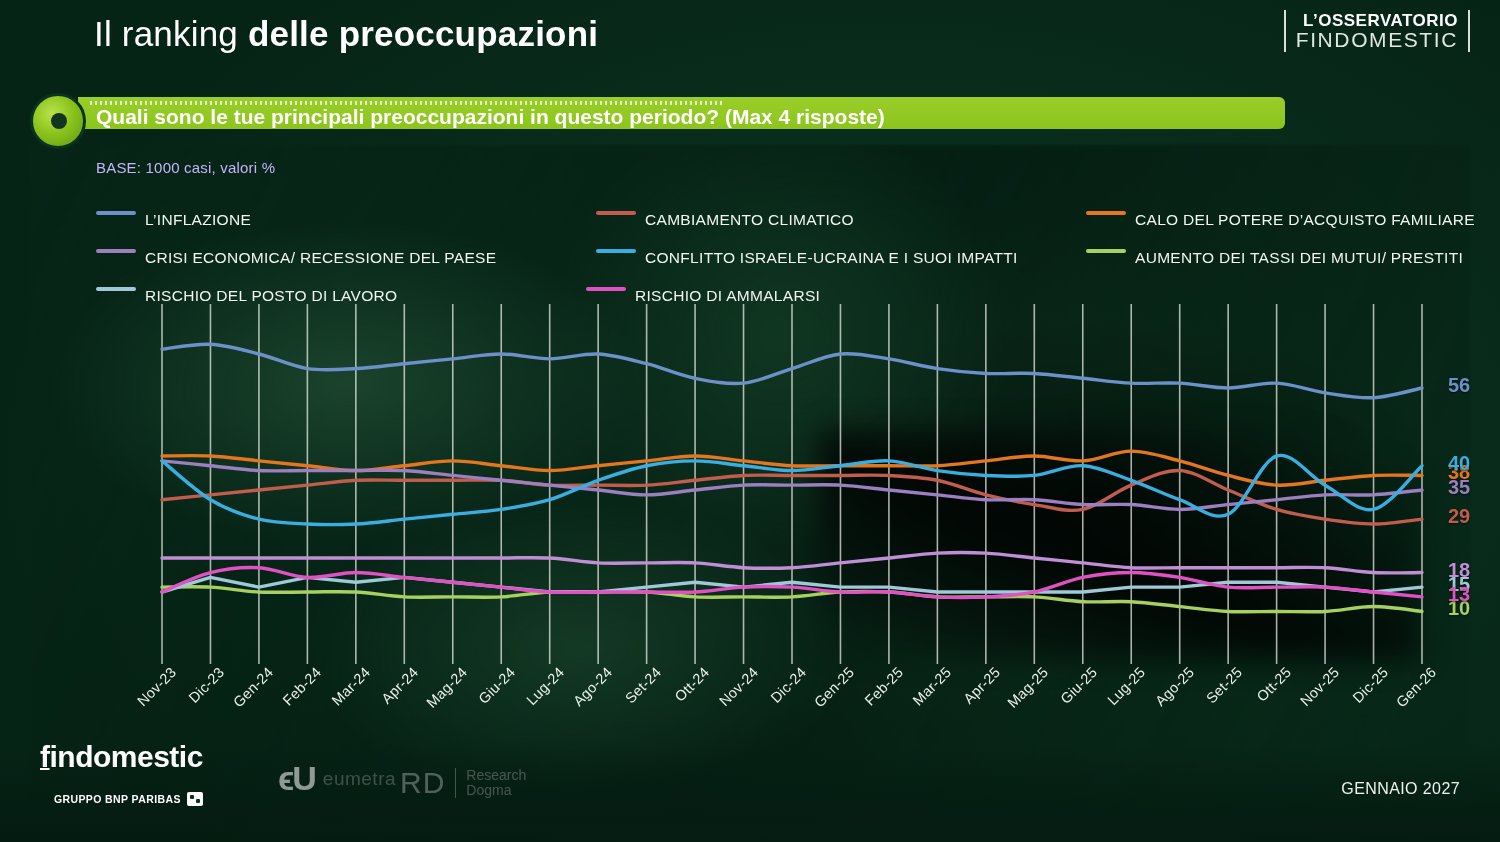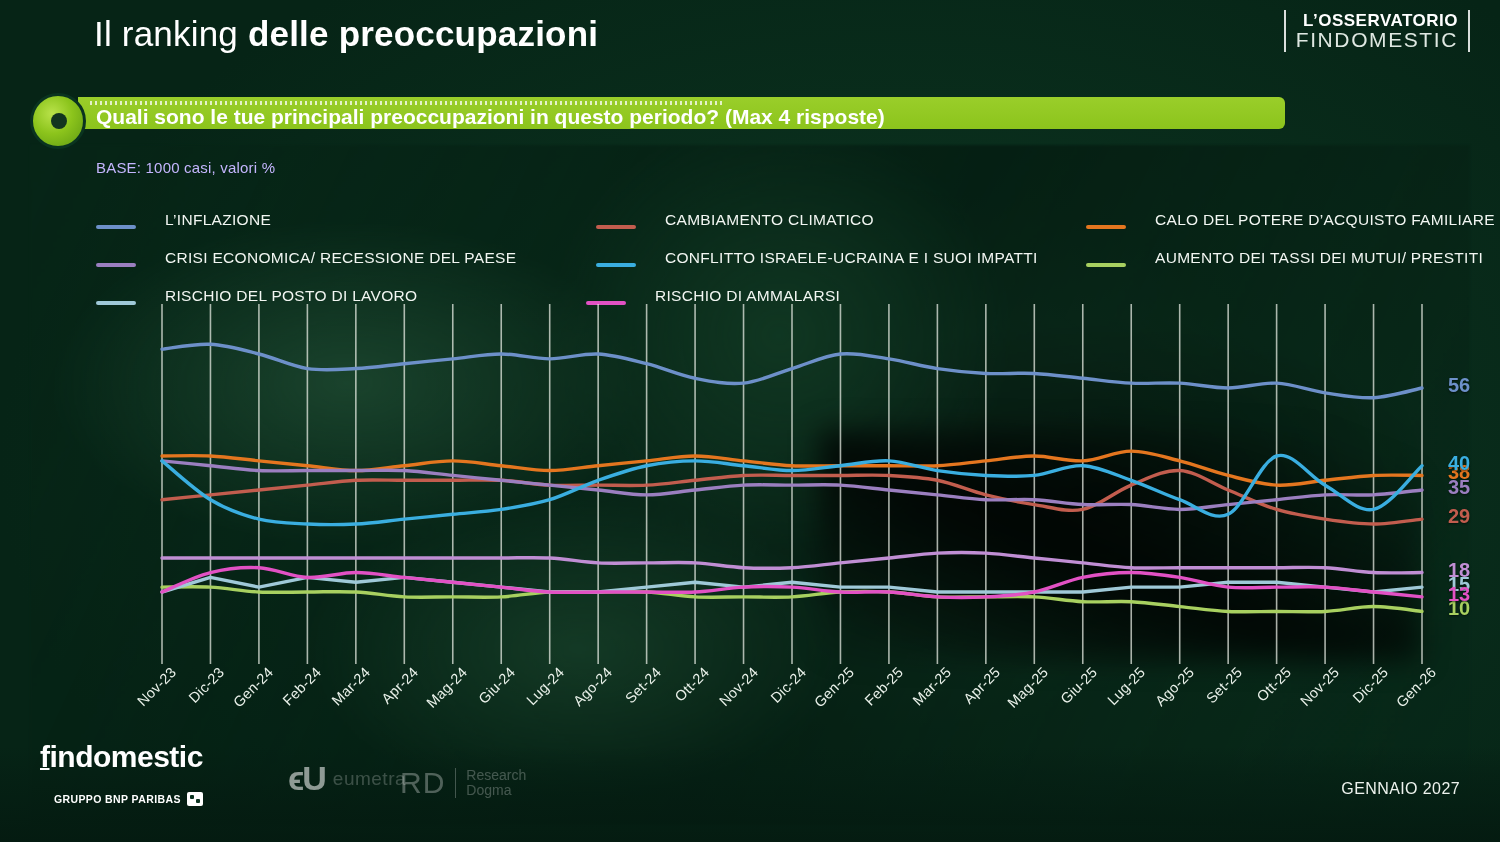--- a/index.html
+++ b/index.html
@@ -81,21 +81,21 @@
   
   #panel { position: absolute; left: 30px; top: 145px; width: 1440px; height: 600px; }
   #base-label {
     position: absolute; left: 66px; top: 14px;
     font-size: 15px; color: #c4b5fd; letter-spacing: .2px;
   }
 
   
   #legend { position: absolute; left: 66px; top: 56px; width: 1380px; }
   .legend-row { display: flex; height: 38px; align-items: center; }
-  .legend-item { display: flex; align-items: flex-end; white-space: nowrap; gap: 20px; }
+  .legend-item { display: flex; align-items: flex-start; white-space: nowrap; }
   .legend-item .swatch { width: 40px; height: 4px; border-radius: 2px; margin-right: 9px; flex: none; }
   .legend-item .lbl { font-size: 15.5px; color: #f2f6f2; letter-spacing: .3px; }
   .c0 { width: 500px; } .c1 { width: 490px; } .c2 { width: 390px; }
 
   
   #chart { position: absolute; left: 36px; top: 175px; width: 1404px; height: 420px; }
   #plot { position: absolute; left: 50px; top: 0; width: 1336px; height: 340px; }
   #plot svg { position: absolute; inset: 0; width: 100%; height: 100%; overflow: visible; }
 
   #xlabels { position: absolute; left: 50px; top: 344px; width: 1336px; height: 76px; }
@@ -124,21 +124,21 @@
   #fd-sub .sq {
     width: 16px; height: 14px; background: #fff; border-radius: 2px; position: relative;
   }
   #fd-sub .sq::before, #fd-sub .sq::after {
     content: ""; position: absolute; width: 4px; height: 4px; background: #0a3320; border-radius: 1px;
   }
   #fd-sub .sq::before { left: 3px; top: 3px; }
   #fd-sub .sq::after { left: 9px; top: 7px; }
 
   #eumetra { position: absolute; left: 278px; bottom: 44px; display: flex; align-items: center; gap: 8px; }
-  #eumetra .mark { font-size: 34px; font-weight: 700; color: rgba(255,255,255,.55); letter-spacing: -2px; margin-left: 10px; }
+  #eumetra .mark { font-size: 34px; font-weight: 700; color: rgba(255,255,255,.55); letter-spacing: -2px; }
   #eumetra .word { font-size: 19px; color: rgba(255,255,255,.22); letter-spacing: .5px; }
 
   #rd { position: absolute; left: 400px; bottom: 42px; display: flex; align-items: center; gap: 10px; }
   #rd .rdmark { font-size: 30px; font-weight: 400; color: rgba(255,255,255,.30); letter-spacing: 1px; }
   #rd .rdtxt { border-left: 1px solid rgba(255,255,255,.25); padding-left: 10px; line-height: 1.05; color: rgba(255,255,255,.25); font-size: 14px; }
 
   #date-label { position: absolute; right: 40px; bottom: 44px; font-size: 16px; color: #eef3ee; letter-spacing: .4px; }
 </style>
 </head>
 <body>

